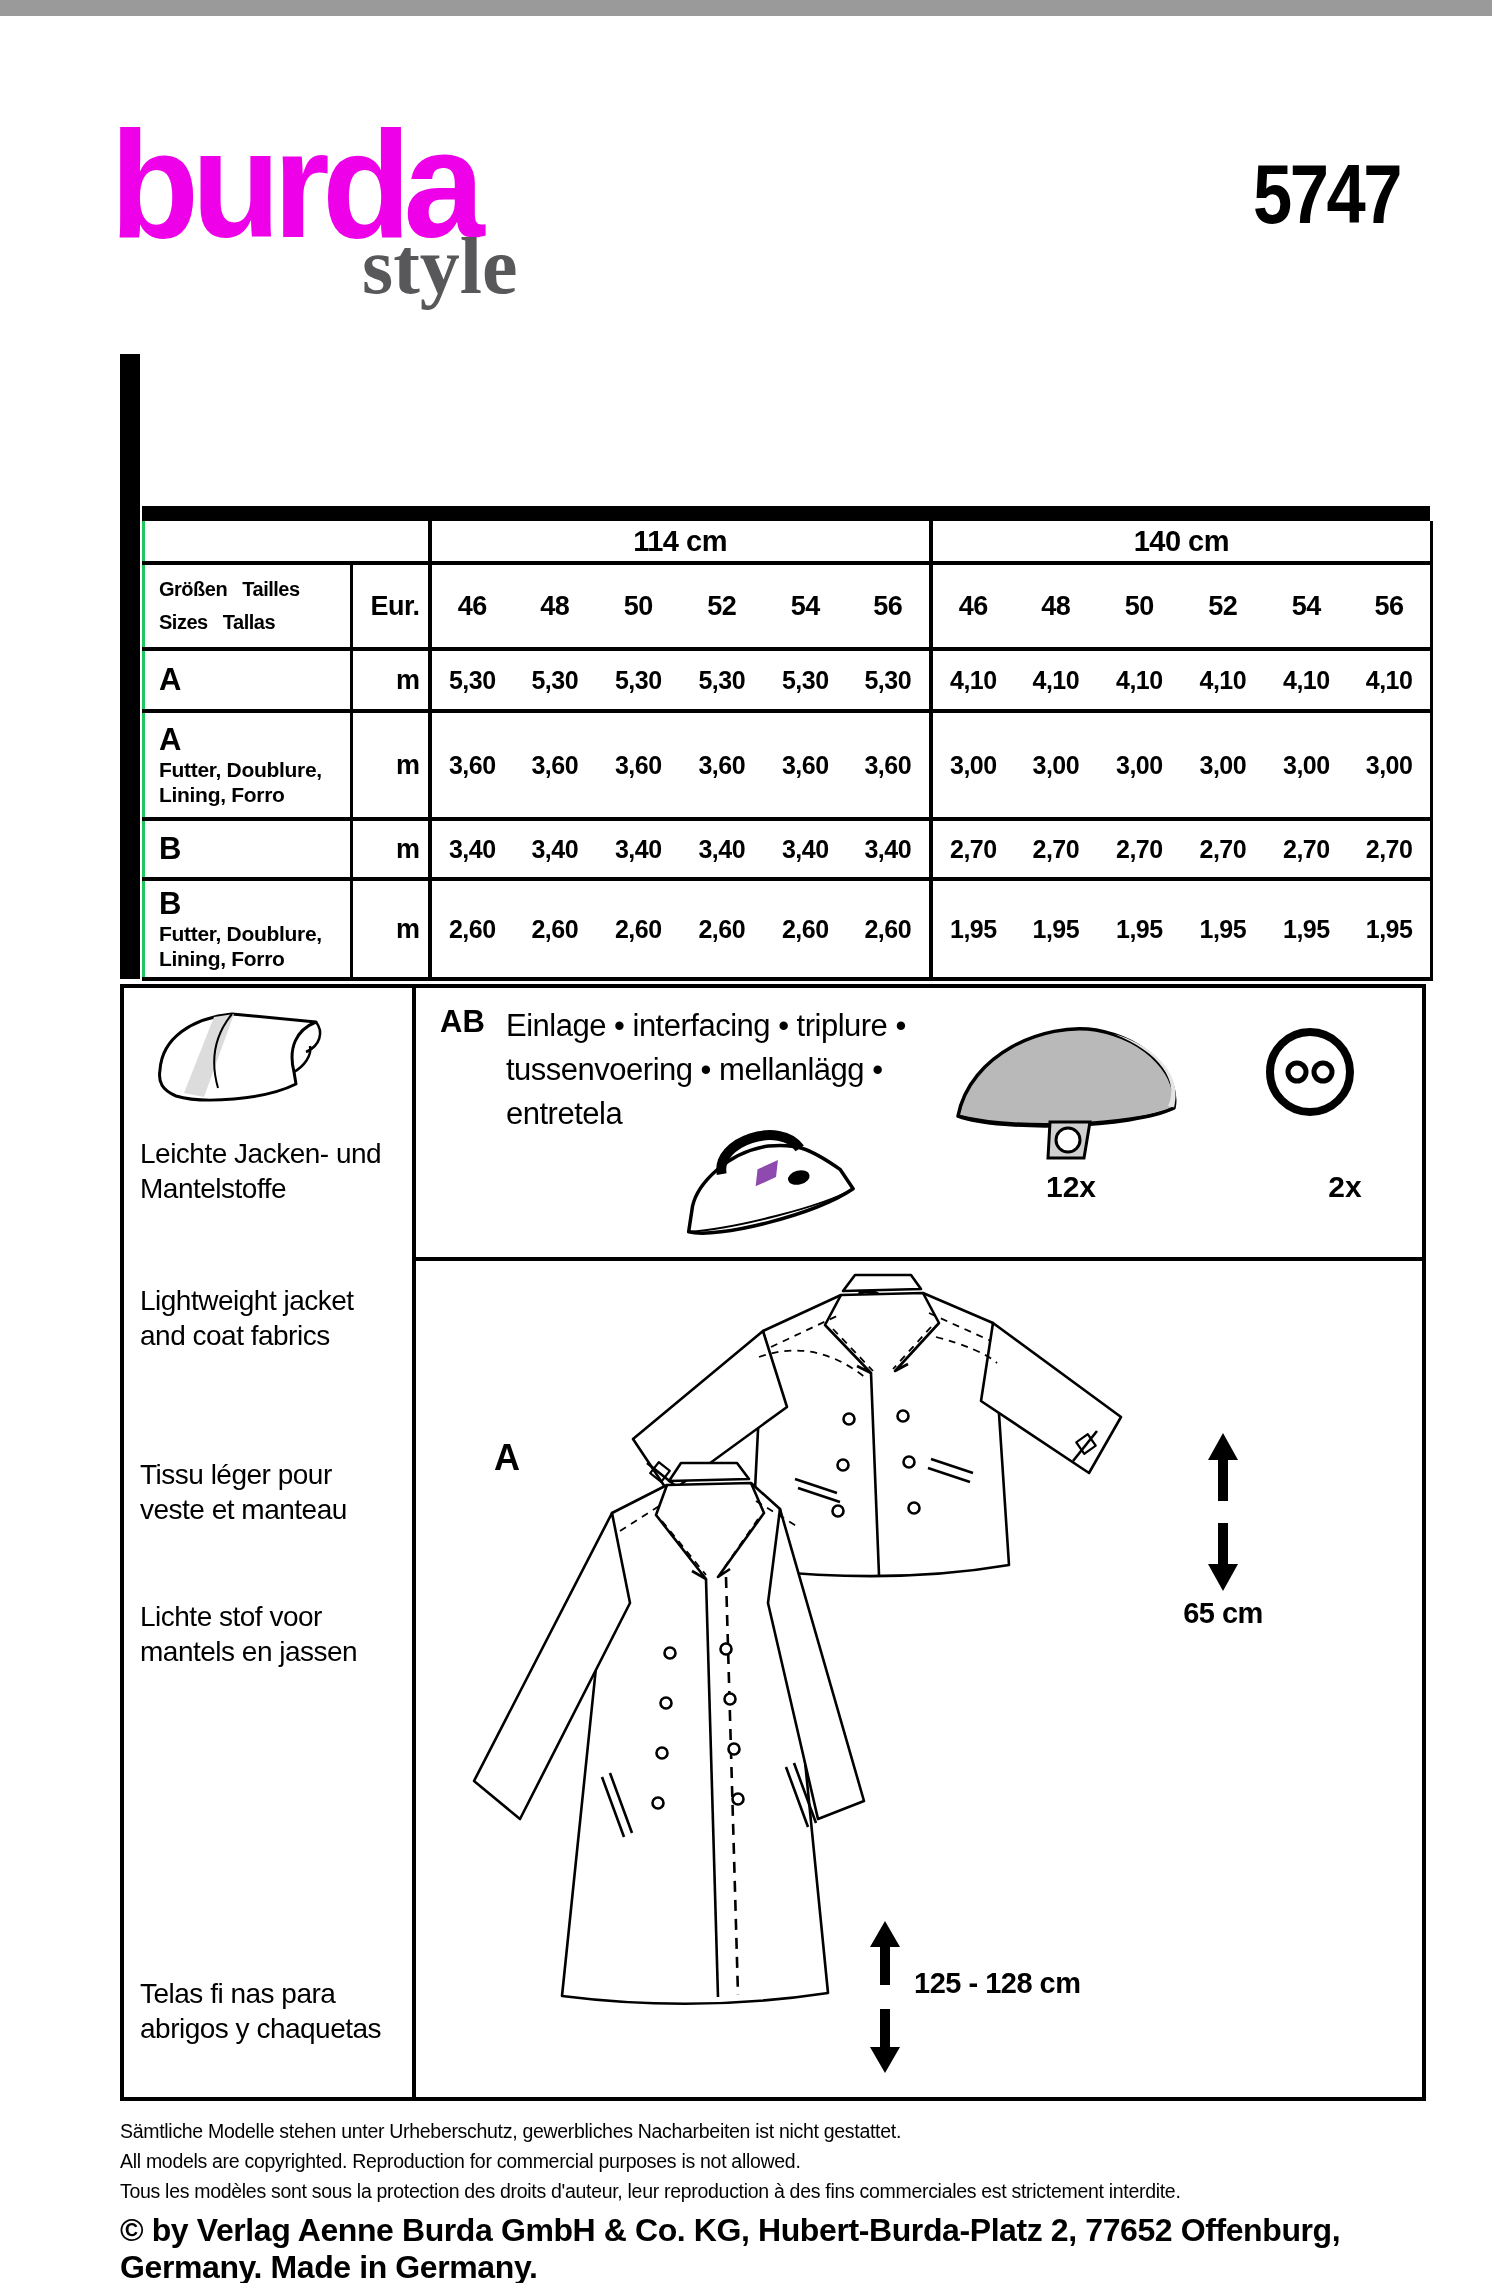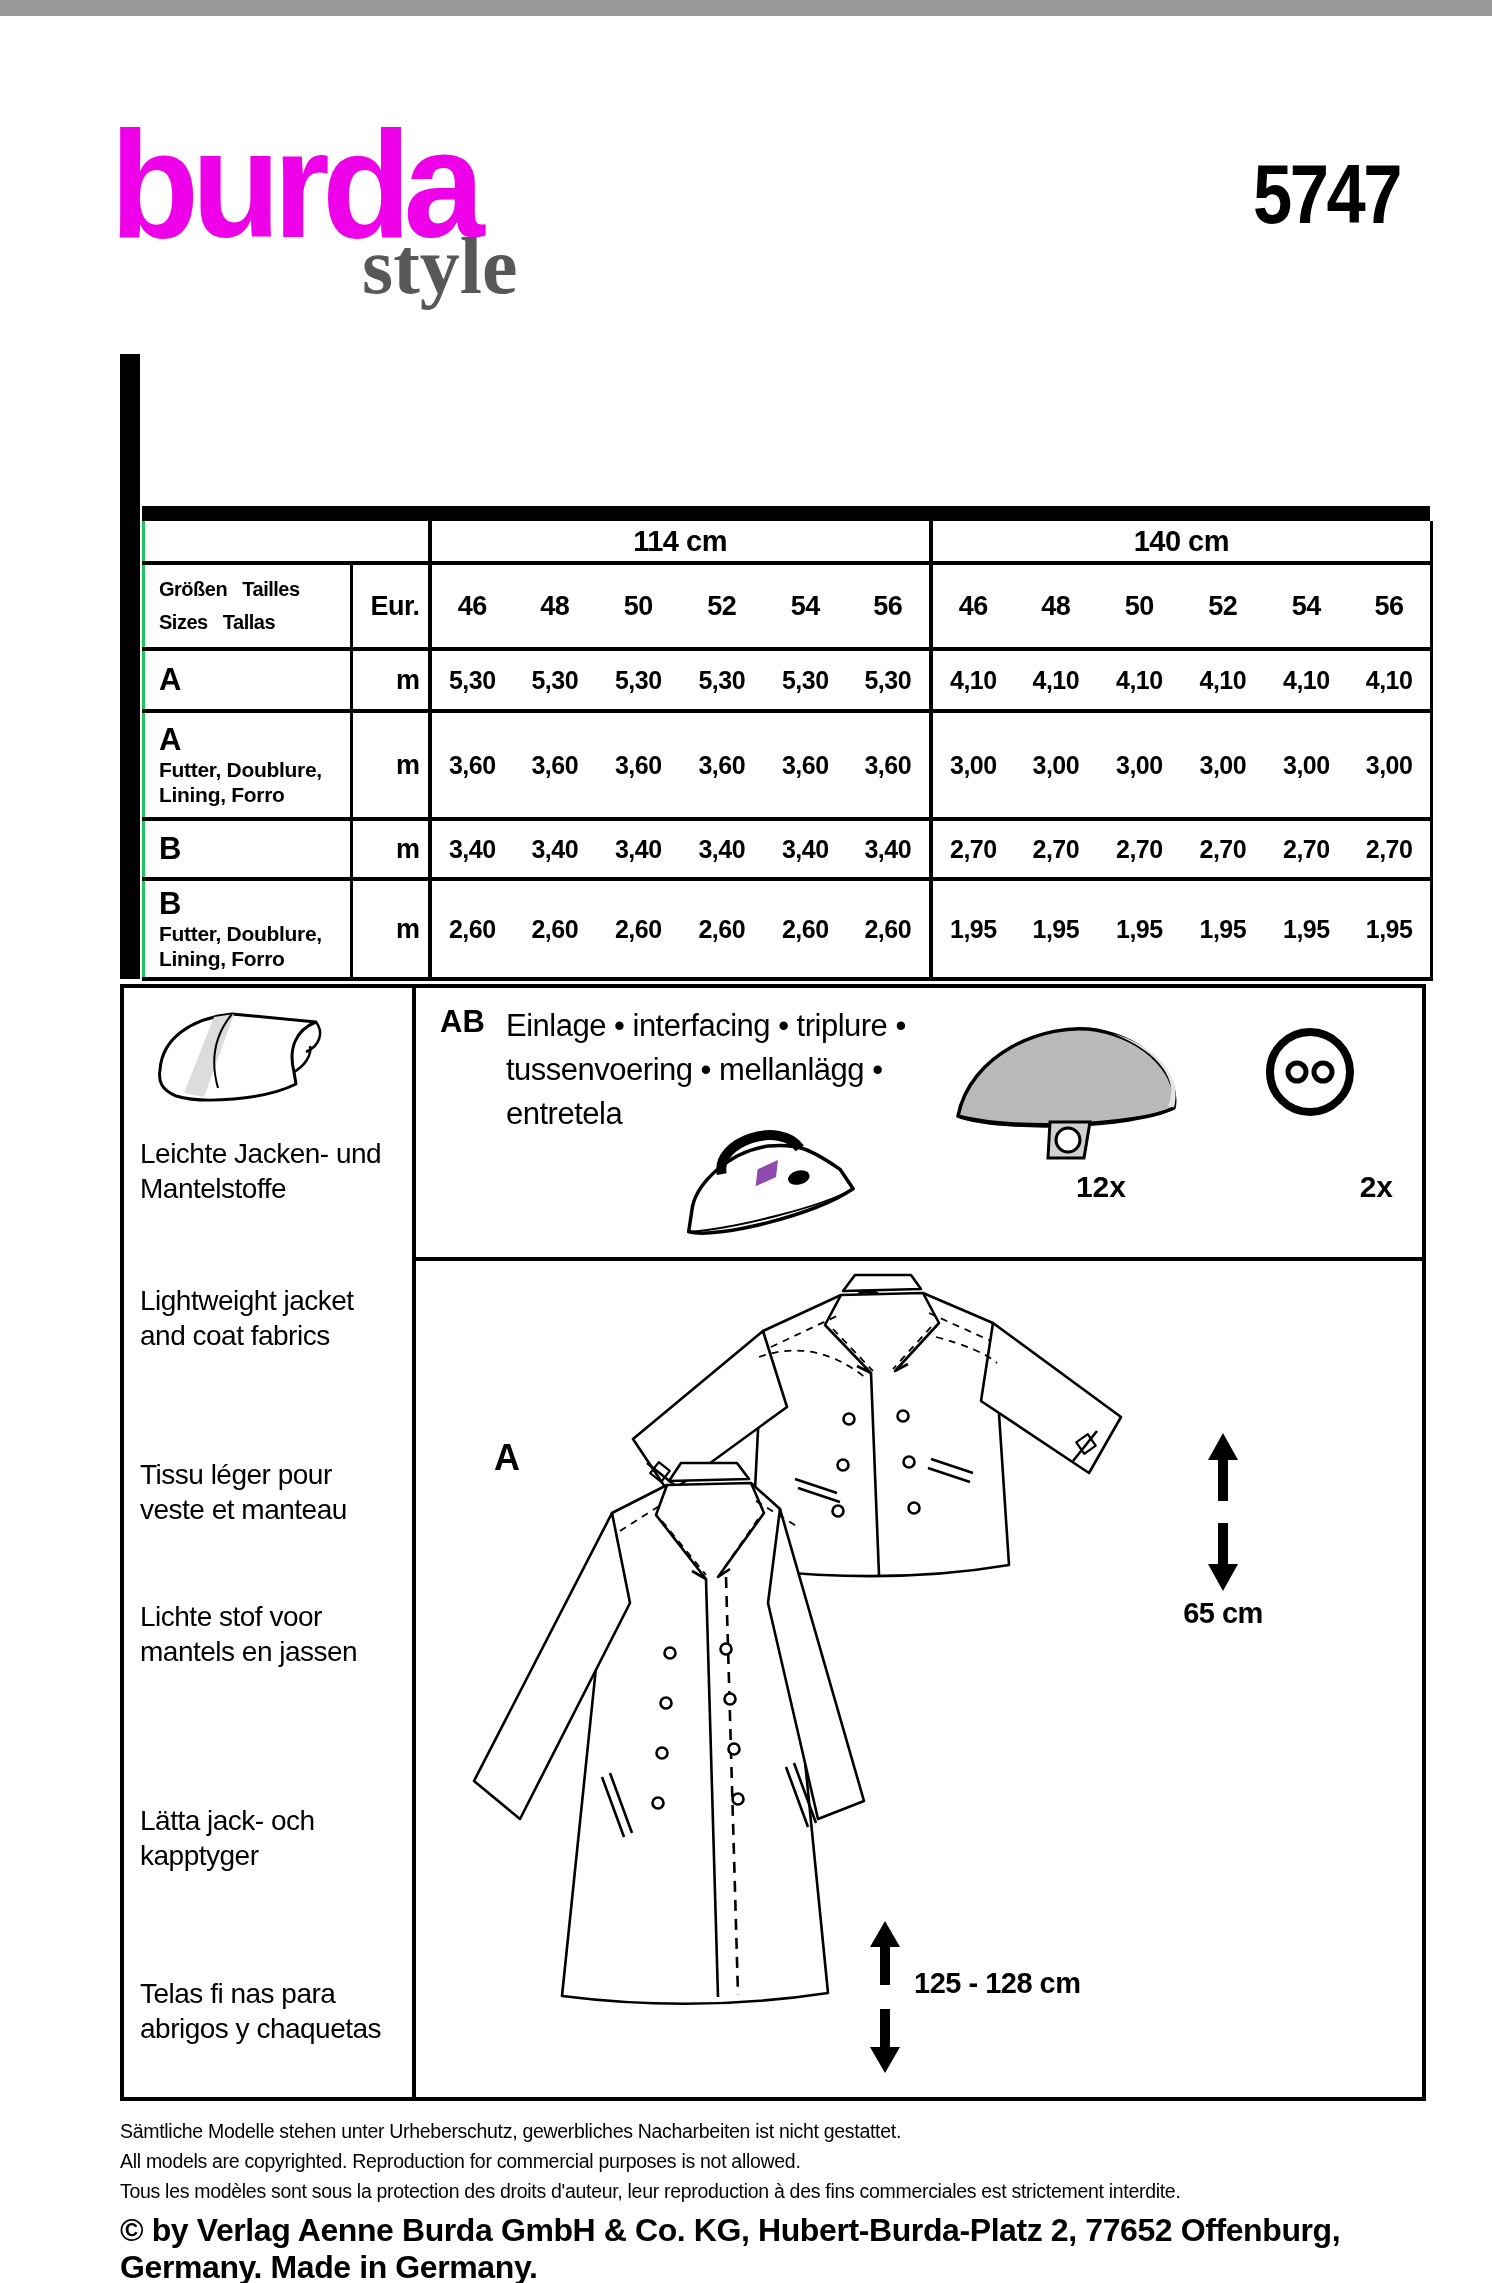--- a/index.html
+++ b/index.html
@@ -49,21 +49,21 @@
   .boxes{left:120px;top:968px;width:1310px;height:1117px;display:flex}
   .fabric-panel{position:relative;width:296px;height:1117px;border:4px solid #000}
   .right-col{position:relative;width:1014px;height:1117px;margin-left:-4px}
   .interfacing-box{position:relative;width:1014px;height:277px;border:4px solid #000}
   .drawings-box{position:relative;width:1014px;height:844px;border:4px solid #000;margin-top:-4px}
 
   .fp-item{position:absolute;left:16px;width:270px;font-size:28px;line-height:35px;letter-spacing:-.5px}
 
   .ab-label{left:24px;top:16px;font-size:31px;font-weight:bold}
   .interf-text{left:90px;top:16px;width:620px;font-size:31px;line-height:44px;letter-spacing:-.5px}
-  .count-label{font-size:30px;font-weight:bold;text-align:right}
+  .count-label{font-size:30px;font-weight:bold;text-align:center}
 
   .view-label{font-size:36px;font-weight:bold}
   .dim-label{font-size:29px;font-weight:bold;letter-spacing:-.5px;white-space:pre}
 
   
   .footer{left:120px;top:2100px;width:1310px}
   .foot-line{font-size:19.5px;line-height:30px;letter-spacing:-.3px}
   .foot-copy{margin-top:6px;font-size:32px;font-weight:bold;letter-spacing:-.4px}
 
   svg{display:block}
@@ -210,24 +210,20 @@
         <div>Lightweight jacket</div>
         <div>and coat fabrics</div>
       </div>
       <div class="fp-item" style="top:469px">
         <div>Tissu léger pour</div>
         <div>veste et manteau</div>
       </div>
       <div class="fp-item" style="top:611px">
         <div>Lichte stof voor</div>
         <div>mantels en jassen</div>
-      </div>
-      <div class="fp-item" style="top:815px">
-        <div>Lätta jack- och</div>
-        <div>kapptyger</div>
       </div>
       <div class="fp-item" style="top:988px">
         <div>Telas fi nas para</div>
         <div>abrigos y chaquetas</div>
       </div>
     </aside>
 
     <div class="right-col">
 
       <div class="interfacing-box">

